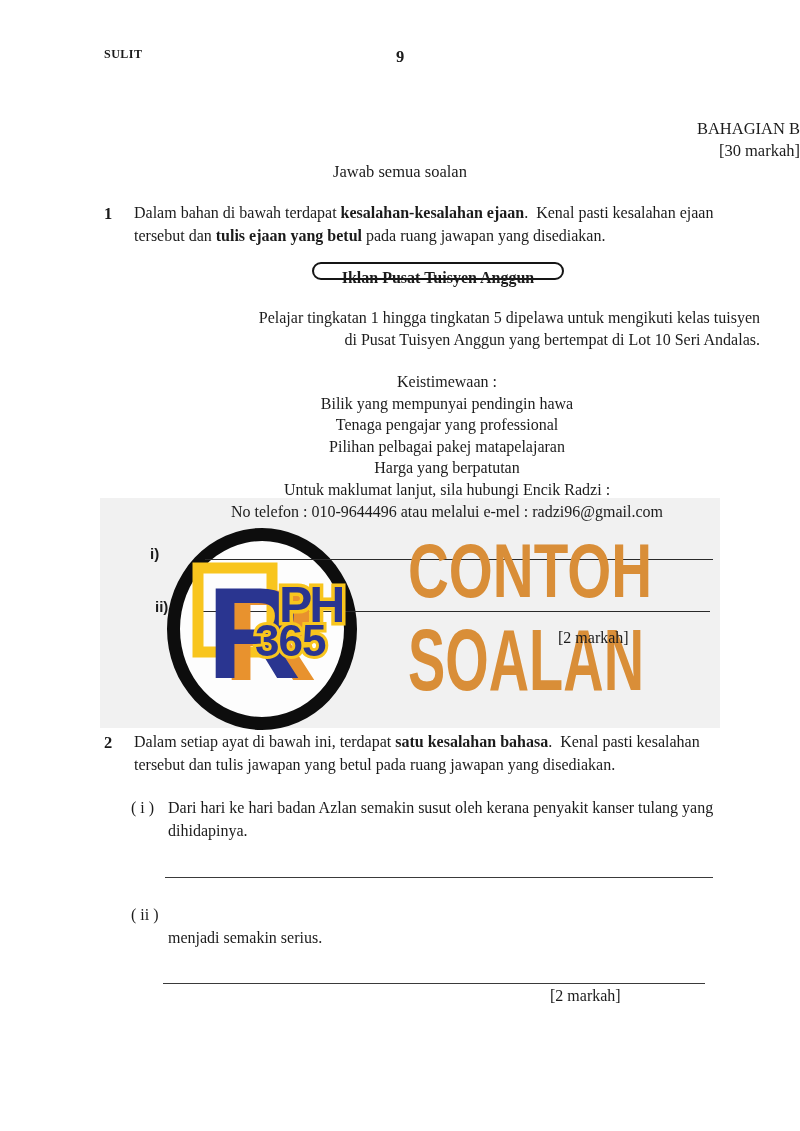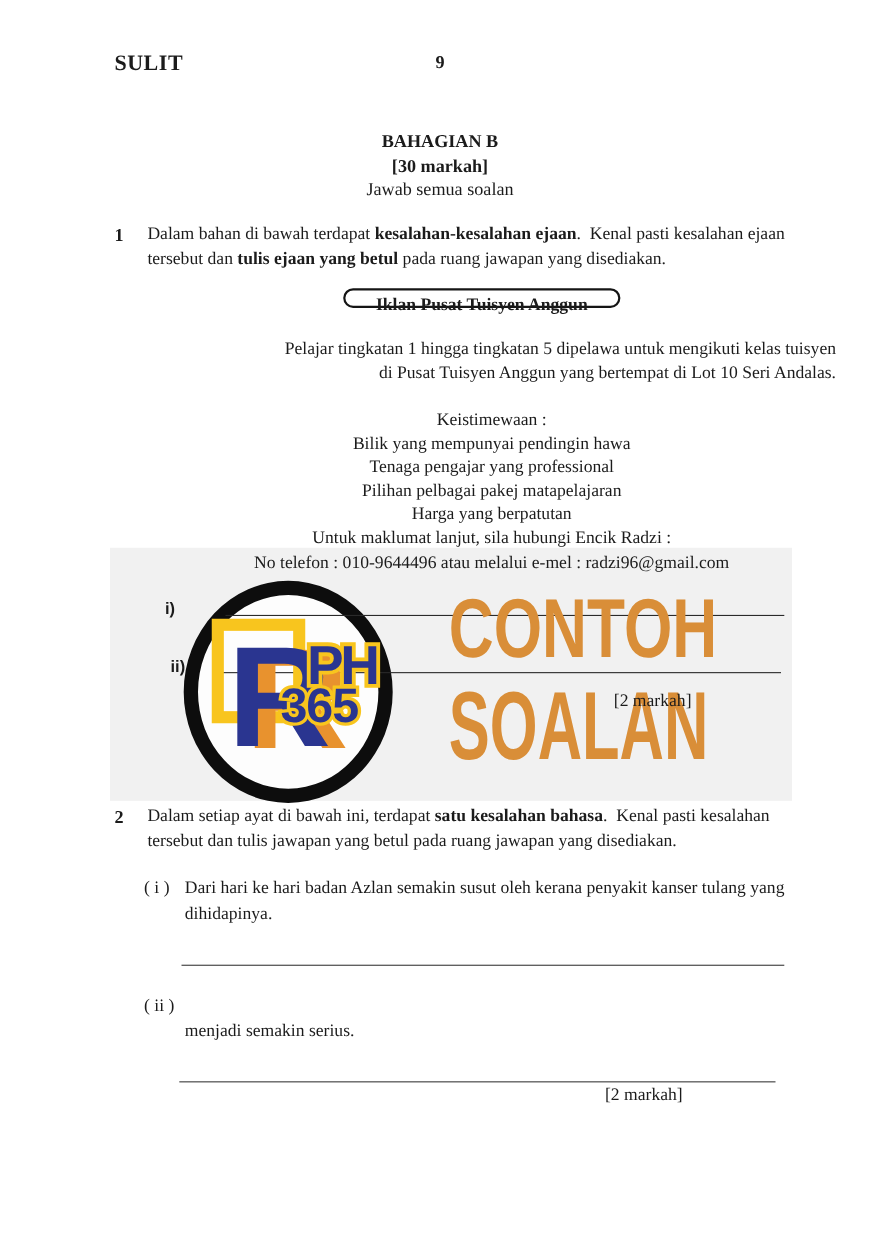--- a/index.html
+++ b/index.html
@@ -2,23 +2,23 @@
 <html><head>
 <meta charset="utf-8">
 <style>
   html,body{margin:0;padding:0;background:#888;}
   #page{
     position:relative;width:800px;height:1131px;margin:0 auto;
     background:#ffffff;overflow:hidden;
     font-family:"Liberation Serif",serif;color:#1b1b1b;
   }
   .abs{position:absolute;}
-  .b{font-weight:bold;}
+  .b{font-weight:normal;text-align:right;}
 
-  .sulit{left:104px;top:47px;font-size:20px;font-weight:bold;letter-spacing:.5px;}
+  .sulit{left:104px;top:47px;font-size:12px;font-weight:bold;letter-spacing:.5px;}
   .pagenum{left:0;right:0;top:47px;text-align:center;font-size:16.5px;font-weight:bold;}
 
   .section-head{left:0;right:0;top:118px;text-align:center;font-size:16.5px;line-height:21.5px;}
 
   .qnum{font-size:16.5px;font-weight:bold;}
   .q1-num{left:104px;top:204px;}
   .qline{font-size:16px;white-space:pre-wrap;text-align:center;}
   .q1-l1{left:134px;top:204px;}
   .q1-l2{left:134px;top:227px;}
 

